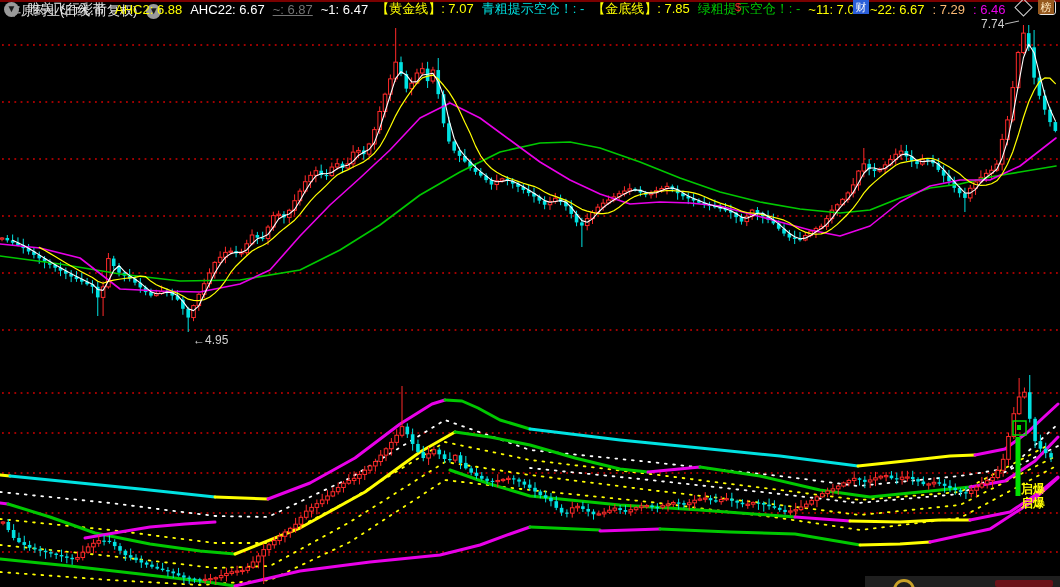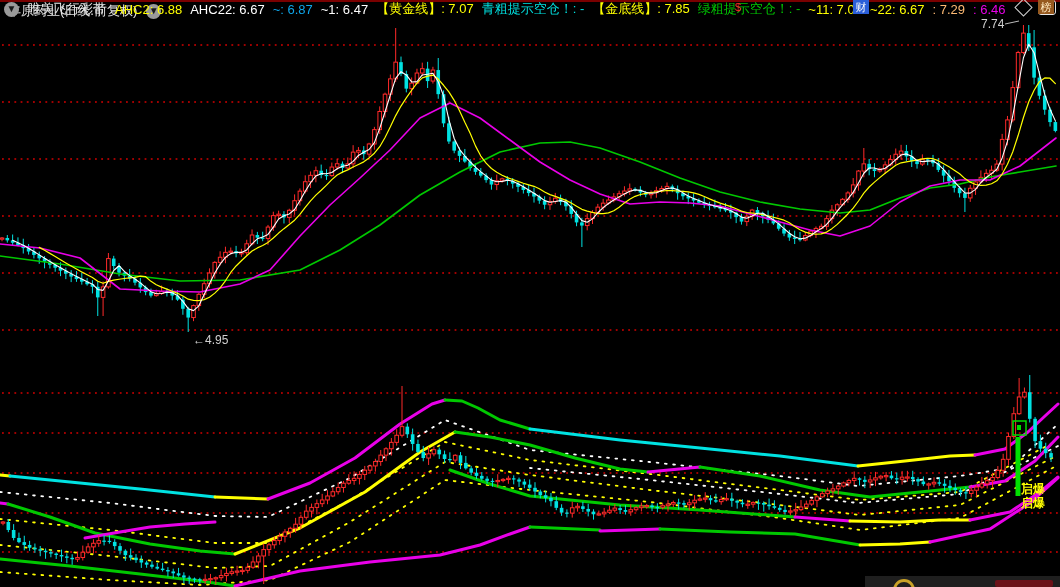--- a/index.html
+++ b/index.html
@@ -916,21 +916,21 @@
       <div class="badge" style="left: 853px; color: rgb(255, 255, 255); background: rgb(43, 95, 217);">财</div>
       <div class="badge" style="left: 1038px; color: rgb(255, 233, 192); background: rgb(150, 89, 31);">榜</div>
     </div>
 
   <div class="hdr" id="hdr2">
     <span class="circle-icon">▼</span>
     <span class="title">唯美飞行彩带</span>
     <span id="ind-items" style="display:inline-flex;gap:8px;align-items:center;">
         <span style="color: rgb(255, 255, 0);">AHC2: 6.88</span>
         <span style="color: rgb(255, 255, 255);">AHC22: 6.67</span>
-        <span style="color: #0ea5e9;">~: 6.87</span>
+        <span style="color: #737373; text-decoration: underline;">~: 6.87</span>
         <span style="color: rgb(255, 255, 255);">~1: 6.47</span>
         <span style="color: rgb(255, 255, 0);">【黄金线】: 7.07</span>
         <span style="color: rgb(0, 226, 226);">青粗提示空仓！: -</span>
         <span style="color: rgb(255, 255, 0);">【金底线】: 7.85</span>
         <span style="color: rgb(0, 200, 0);">绿粗提示空仓！: -</span>
         <span style="color: rgb(255, 255, 0);">~11: 7.08</span>
         <span style="color: rgb(255, 255, 0);">~22: 6.67</span>
         <span style="color: #fdba74;">: 7.29</span>
         <span style="color: rgb(232, 0, 232);">: 6.46</span>
       </span>

